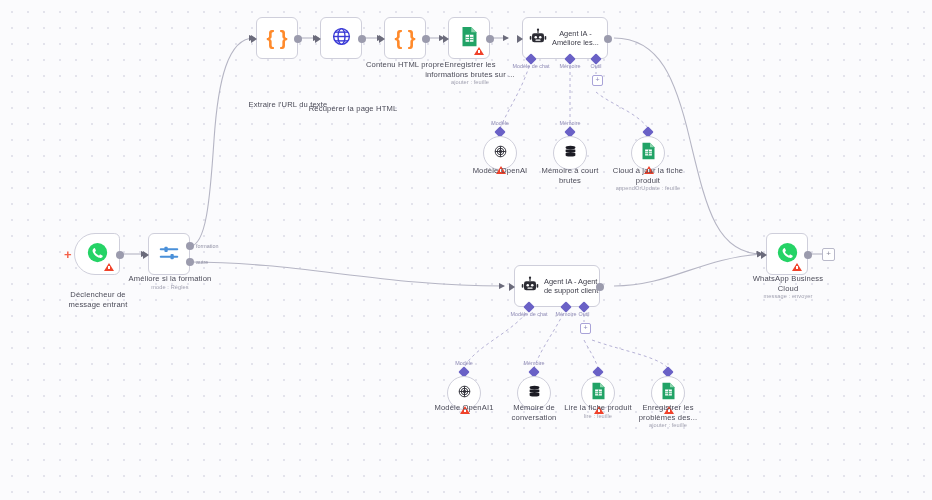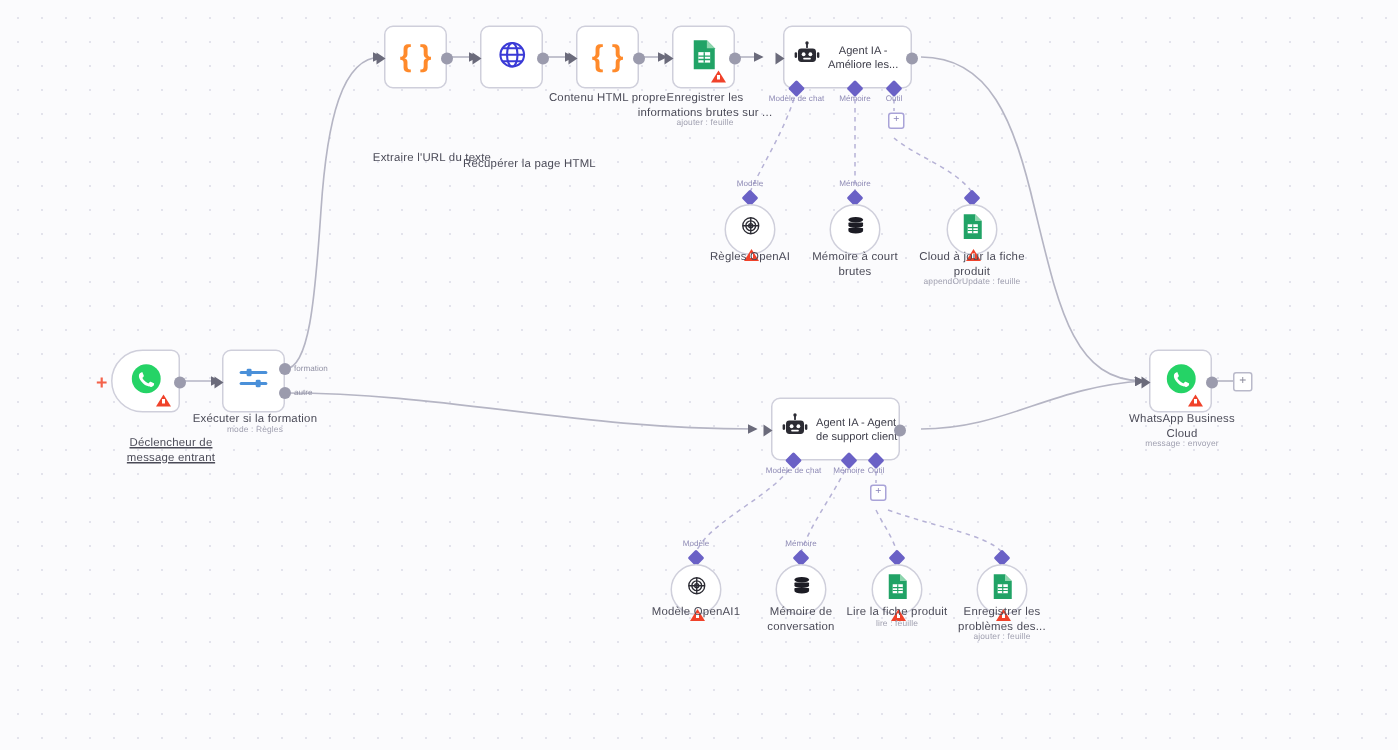--- a/index.html
+++ b/index.html
@@ -223,37 +223,37 @@
   <div class="node trigger" style="left:74px; top:233px;">
     <span class="glyph">
       <svg width="21" height="21" viewBox="0 0 24 24">
           <circle cx="12" cy="12" r="11" fill="#25D366"></circle>
           <path d="M8.4 7.2c-.3 0-.7.1-1 .5-.4.4-1 1-1 2.4s1 2.8 1.2 3c.1.2 2 3.1 4.9 4.3 2.4 1 2.9.8 3.4.8.5-.1 1.6-.7 1.9-1.3.2-.7.2-1.2.2-1.3-.1-.1-.3-.2-.6-.3l-2-1c-.3-.1-.5-.2-.7.1l-.7.9c-.1.2-.3.2-.6.1-.3-.1-1.3-.5-2.5-1.6-.9-.8-1.5-1.8-1.7-2.1-.1-.3 0-.4.1-.6l.5-.5.3-.6c.1-.2 0-.4 0-.5l-.9-2.1c-.2-.6-.4-.5-.6-.5z" fill="#fff"></path>
         </svg>
     </span>
     <div class="port" style="right:-5px; top:17px;"></div>
     <div class="warn" style="right:5px; bottom:3px;"></div>
   </div>
-  <div class="nlabel" style="left:68px; top:290px; width:92px;text-decoration:underline;">Déclencheur de
+  <div class="nlabel" style="left:52px; top:290px; width:92px;">Déclencheur de
 message entrant</div>
 
   <div class="node" style="left:148px; top:233px;">
     <span class="glyph">
       <svg width="22" height="22" viewBox="0 0 24 24" stroke="#4a90d9" stroke-width="2.2" fill="none" stroke-linecap="round">
         <line x1="3" y1="8" x2="21" y2="8"></line>
           <line x1="3" y1="16" x2="21" y2="16"></line>
         <rect x="7" y="5.2" width="3.6" height="5.6" rx="1" fill="#4a90d9" stroke="none"></rect>
         <rect x="13.6" y="13.2" width="3.6" height="5.6" rx="1" fill="#4a90d9" stroke="none"></rect>
       </svg>
     </span>
     <div class="port in" style="left:-6px; top:17px;"></div>
     <div class="port" style="right:-5px; top:8px;"></div>
     <div class="port" style="right:-5px; top:24px;"></div>
   </div>
-  <div class="nlabel" style="left:128px; top:274px; width:84px;">Exécuter si la formation</div>
+  <div class="nlabel" style="left:128px; top:274px; width:84px;">Améliore si la formation</div>
   <div class="nsub" style="left:128px; top:284px; width:84px;">mode : Règles</div>
   <div class="elabel" style="left:196px; top:243px;">formation</div>
   <div class="elabel" style="left:196px; top:259px;">autre</div>
 
   <div class="node" style="left:256px; top:17px;">
     <span class="glyph" style="color:#ff8a2b; font-weight:700; font-size:20px;">{ }</span>
     <div class="port in" style="left:-6px; top:17px;"></div>
     <div class="port" style="right:-5px; top:17px;"></div>
   </div>
   <div class="nlabel" style="left:243px; top:60px; width:90px; white-space:nowrap; overflow:hidden;margin-top:40px;">Extraire l'URL du texte</div>
@@ -334,21 +334,21 @@
         <circle cx="12" cy="12" r="7.5"></circle>
           <circle cx="12" cy="12" r="4.6"></circle>
           <circle cx="12" cy="12" r="1.9"></circle>
         <line x1="12" y1="4.5" x2="12" y2="19.5"></line>
           <line x1="4.5" y1="12" x2="19.5" y2="12"></line>
       </svg>
     </span>
     <div class="warn" style="left:12px; bottom:-5px;"></div>
   </div>
   <div class="dlabel" style="left:484px; top:120px; width:32px;">Modèle</div>
-  <div class="nlabel" style="left:456px; top:166px; width:88px;">Règles OpenAI</div>
+  <div class="nlabel" style="left:456px; top:166px; width:88px;">Modèle OpenAI</div>
 
   <div class="dport" style="left:566px; top:128px;"></div>
   <div class="subnode" style="left:553px; top:136px;">
     <span>
       <svg width="17" height="17" viewBox="0 0 24 24" fill="#1c1c24">
         <ellipse cx="12" cy="6.4" rx="7" ry="2.6"></ellipse>
         <rect x="5" y="9" width="14" height="2.4" rx="1"></rect>
           <ellipse cx="12" cy="11.8" rx="7" ry="2.4"></ellipse>
         <rect x="5" y="14" width="14" height="2.4" rx="1"></rect>
           <ellipse cx="12" cy="16.8" rx="7" ry="2.4"></ellipse>

